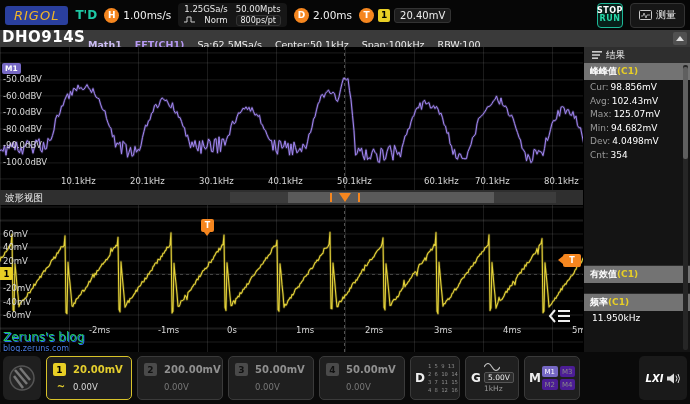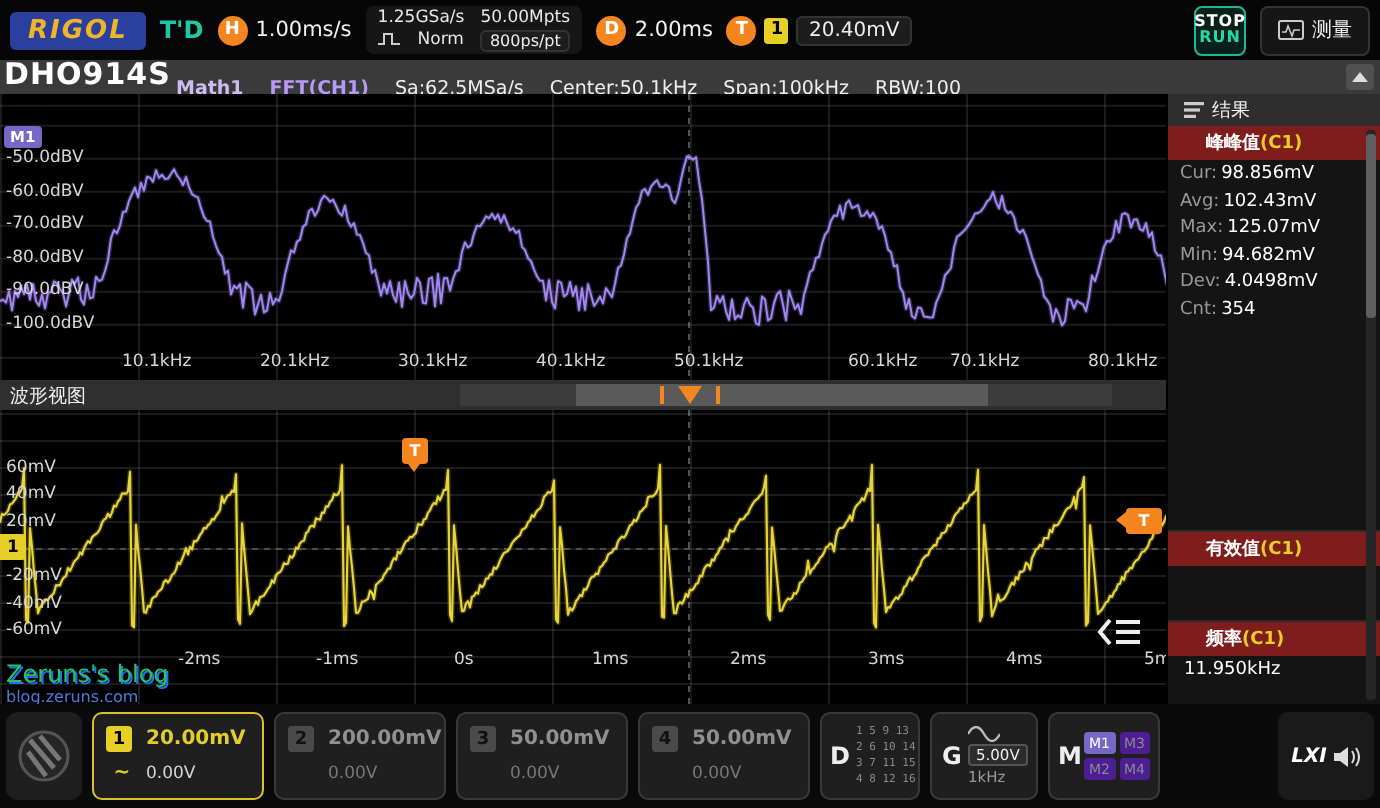--- a/index.html
+++ b/index.html
@@ -3,21 +3,21 @@
 <meta charset="utf-8">
 <style>
   *{margin:0;padding:0;box-sizing:border-box}
   html,body{background:#222}
   .screen{position:relative;width:690px;height:404px;background:#000;overflow:hidden;
     font-family:"DejaVu Sans","Liberation Sans",sans-serif;color:#ddd;font-size:10px}
 
   
   .topbar{position:absolute;left:0;top:0;width:690px;height:30px;background:#060606;
     display:flex;align-items:center;gap:7px;padding:0 5px;z-index:40}
-  .logo{background:#2a3f9e;color:#f0b428;font-weight:bold;font-style:italic;font-size:13px;
+  .logo{background:#2a3f9e;color:#f0b428;font-weight:normal;font-style:italic;font-size:13px;
     letter-spacing:1px;padding:2px 9px;border-radius:3px}
   .trigd{color:#1ec8a5;font-weight:bold;font-size:12px}
   .hgroup{display:flex;align-items:center;gap:4px;cursor:pointer}
   .circ{width:15px;height:15px;border-radius:50%;background:#f5861f;color:#fff;font-weight:bold;
     font-size:9px;display:flex;align-items:center;justify-content:center}
   .hval{color:#f2f2f2;font-size:10.5px}
   .pill{background:#1d1d1d;border:1px solid #333;border-radius:3px;padding:1px 5px;color:#eee}
   .tsrc{width:12px;height:13px;background:#e8cf25;color:#000;font-weight:bold;font-size:9px;
     border-radius:2px;display:flex;align-items:center;justify-content:center}
   .acq{background:#161616;border-radius:4px;padding:1px 6px;display:flex;flex-direction:column;
@@ -82,21 +82,21 @@
   .mseg{position:absolute;top:0;height:11px;background:#3c3c3c}
   .mtick{position:absolute;top:1px;width:2px;height:9px;background:#f5861f}
   .mtri{position:absolute;top:1px;width:0;height:0;border-left:6px solid transparent;
     border-right:6px solid transparent;border-top:9px solid #f5861f}
 
   
   .sidebar{position:absolute;left:583px;top:47px;width:107px;height:306px;background:#141414;
     z-index:20;border-left:1px solid #000;font-size:9px}
   .sb-head{height:16px;background:#2e2e2e;display:flex;align-items:center;gap:4px;padding-left:8px;
     color:#f0f0f0;font-size:9.5px}
-  .rhead{padding:2px 19px;background:#7f1d1d;color:#fff;font-weight:bold}
+  .rhead{padding:2px 6px;background:#737373;color:#fff;font-weight:bold}
   .rhead .c1{color:#e8cf25;font-weight:bold}
   .rrow{padding:1px 6px;height:13.5px;line-height:12px;white-space:nowrap}
   .rlab{color:#999}
   .rval{color:#fff;margin-left:2px}
   .sb-track{position:absolute;right:2px;top:18px;bottom:3px;width:5px;background:#262626;border-radius:2px}
   .sb-thumb{position:absolute;left:0;top:2px;width:5px;height:92px;background:#5f5f5f;border-radius:2px}
 
   
   .bottombar{position:absolute;left:0;top:352px;width:690px;height:52px;background:#0a0a0a;
     display:flex;align-items:center;gap:5px;padding:0 3px;z-index:30}
@@ -303,21 +303,21 @@
       <div class="rrow"><span class="rlab">Dev:</span><span class="rval">4.0498mV</span></div>
       <div class="rrow"><span class="rlab">Cnt:</span><span class="rval">354</span></div>
     </div>
 
     <div style="margin-top:104px;border-top:1px solid #2c2c2c">
       <div class="rhead">
         <span>有效值</span><span class="c1">(C1)</span>
       </div>
     </div>
 
-    <div style="margin-top:27px;border-top:1px solid #2c2c2c">
+    <div style="margin-top:10px;border-top:1px solid #2c2c2c">
       <div class="rhead">
         <span>频率</span><span class="c1">(C1)</span>
       </div>
       <div class="rrow"><span class="rval">11.950kHz</span></div>
     </div>
 
     <div class="sb-track">
       <div class="sb-thumb"></div>
     </div>
   </div>

